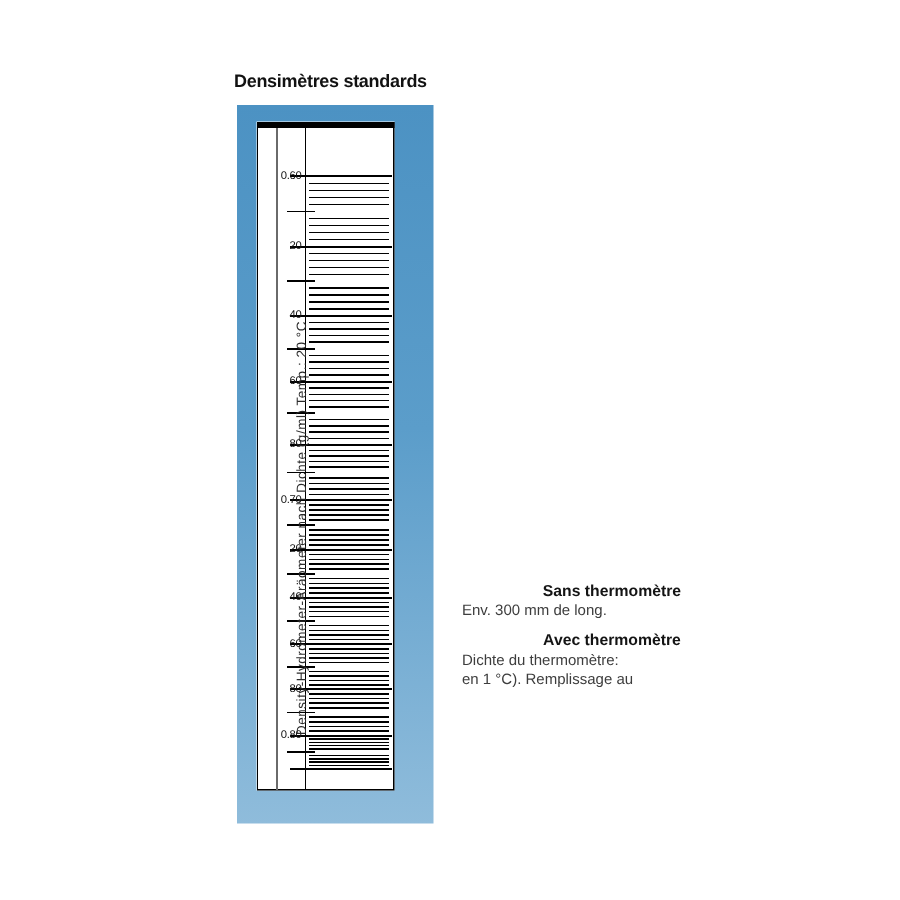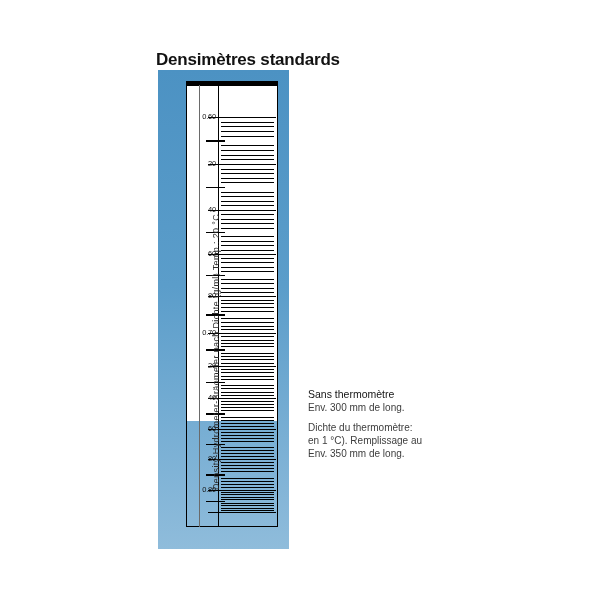--- a/index.html
+++ b/index.html
@@ -11,39 +11,39 @@
     width: 600px;
     height: 600px;
     position: relative;
     overflow: hidden;
     font-family: "Liberation Sans", sans-serif;
   }
   .page-title {
     position: absolute;
     left: 156px;
     top: 39px;
-    font-size: 17px;
+    font-size: 12px;
     font-weight: bold;
     color: #121212;
     letter-spacing: -0.2px;
   }
   .panel {
     position: absolute;
     left: 158px;
     top: 70px;
     width: 131px;
     height: 479px;
     background: linear-gradient(to bottom, #4c92c3 0%, #5b9dca 45%, #8fbcdb 100%);
   }
   .strip {
     position: absolute;
-    left: 28px;
+    left: 13px;
     top: 11px;
     width: 92px;
-    height: 340px;
+    height: 446px;
     background: #ffffff;
   }
   .strip svg {
     position: absolute;
     left: 0;
     top: 0;
     display: block;
   }
   .vtext {
     position: absolute;
@@ -60,22 +60,23 @@
     left: 308px;
     top: 388px;
     width: 200px;
     font-size: 10px;
     line-height: 13px;
     color: #3d3d3d;
   }
   .descriptions .section { margin-bottom: 7px; }
   .descriptions .heading {
     font-size: 10.5px;
-    font-weight: normal;
+    font-weight: bold;
     color: #141414;
+    text-align: center;
   }
   .descriptions .line { display: block; }
 </style>
 </head>
 <body>
 
 <h1 class="page-title">Densimètres standards</h1>
 
 <div class="panel">
   <div class="strip">
@@ -210,17 +211,17 @@
     <div class="vtext">Density-Hydrometer-Aräometer nach Dichte (g/ml) Temp.: 20 °C</div>
   </div>
 </div>
 
 <div class="descriptions">
   <div class="section">
     <span class="line heading">Sans thermomètre</span>
     <span class="line">Env. 300 mm de long.</span>
   </div>
   <div class="section">
+    <span class="line heading">Avec thermomètre</span>
     <span class="line">Dichte du thermomètre:</span>
     <span class="line">en 1 °C). Remplissage au</span>
-    <span class="line">Env. 350 mm de long.</span>
   </div>
 </div>
 
 </body></html>

